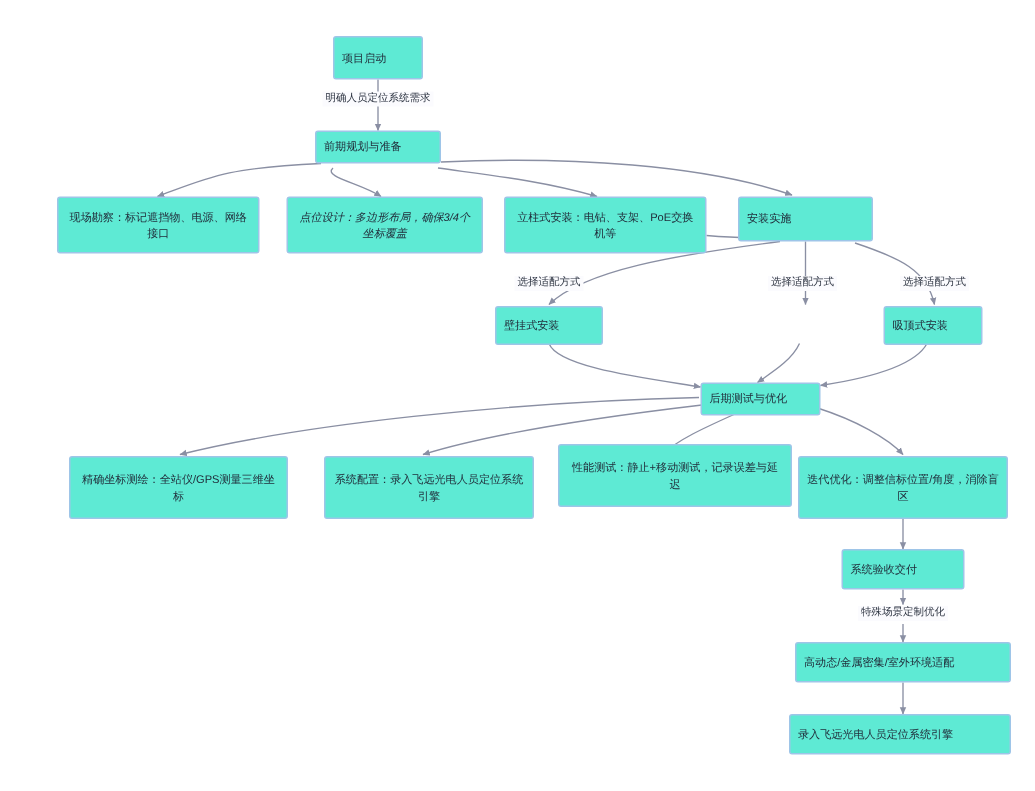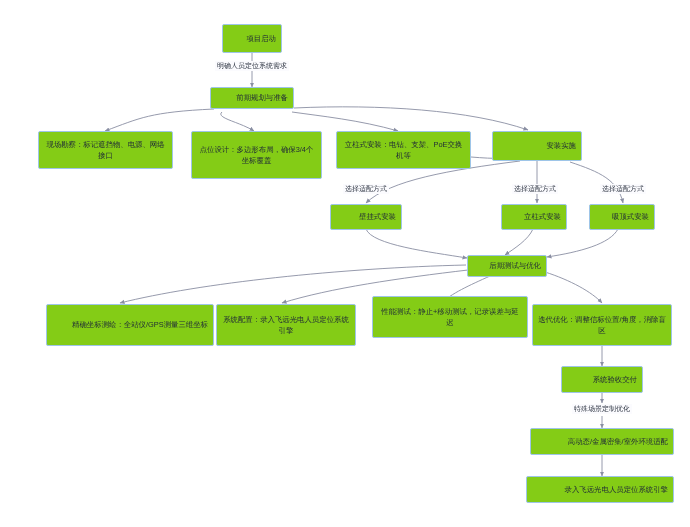--- a/index.html
+++ b/index.html
@@ -8,26 +8,26 @@
     background:#ffffff;
     font-family:"Liberation Sans","DejaVu Sans",sans-serif;
     overflow:hidden;
     position:relative;
   }
   #canvas{position:absolute;left:0;top:0;width:690px;height:527px;}
   svg.edges{position:absolute;left:0;top:0;width:690px;height:527px;pointer-events:none;}
   .node{
     position:absolute;
     box-sizing:border-box;
-    background:#84cc16;
+    background:#5eead4;
     border:1px solid #9ec5e8;
     border-radius:2px;
     display:flex;
     align-items:center;
-    justify-content:flex-end;
+    justify-content:flex-start;
     text-align:center;
     color:#1f2937;
     font-size:7.4px;
     line-height:1.55;
     padding:3px 5px;
   }
   .node span{display:block;}
   .edge-label{
     position:absolute;
     box-sizing:border-box;
@@ -90,49 +90,46 @@
   </div>
 
   <div class="node" style="left:210px;top:87px;width:84px;height:22px;">
     <span>前期规划与准备</span>
   </div>
 
   <div class="node" style="left:38px;top:131px;width:135px;height:38px;">
     <span>现场勘察：标记遮挡物、电源、网络接口</span>
   </div>
 
-  <div class="node" style="left:191px;top:131px;width:131px;height:48px;">
+  <div class="node" style="left:191px;top:131px;width:131px;height:38px;font-style:italic;">
     <span>点位设计：多边形布局，确保3/4个坐标覆盖</span>
   </div>
 
   <div class="node" style="left:336px;top:131px;width:135px;height:38px;">
     <span>立柱式安装：电钻、支架、PoE交换机等</span>
   </div>
 
   <div class="node" style="left:492px;top:131px;width:90px;height:30px;">
     <span>安装实施</span>
   </div>
 
   <div class="node" style="left:330px;top:204px;width:72px;height:26px;">
     <span>壁挂式安装</span>
   </div>
 
-  <div class="node" style="left:501px;top:204px;width:66px;height:26px;">
-    <span>立柱式安装</span>
-  </div>
 
   <div class="node" style="left:589px;top:204px;width:66px;height:26px;">
     <span>吸顶式安装</span>
   </div>
 
   <div class="node" style="left:467px;top:255px;width:80px;height:22px;">
     <span>后期测试与优化</span>
   </div>
 
-  <div class="node" style="left:46px;top:304px;width:168px;height:42px;">
+  <div class="node" style="left:46px;top:304px;width:146px;height:42px;">
     <span>精确坐标测绘：全站仪/GPS测量三维坐标</span>
   </div>
 
   <div class="node" style="left:216px;top:304px;width:140px;height:42px;">
     <span>系统配置：录入飞远光电人员定位系统引擎</span>
   </div>
 
   <div class="node" style="left:372px;top:296px;width:156px;height:42px;">
     <span>性能测试：静止+移动测试，记录误差与延迟</span>
   </div>

